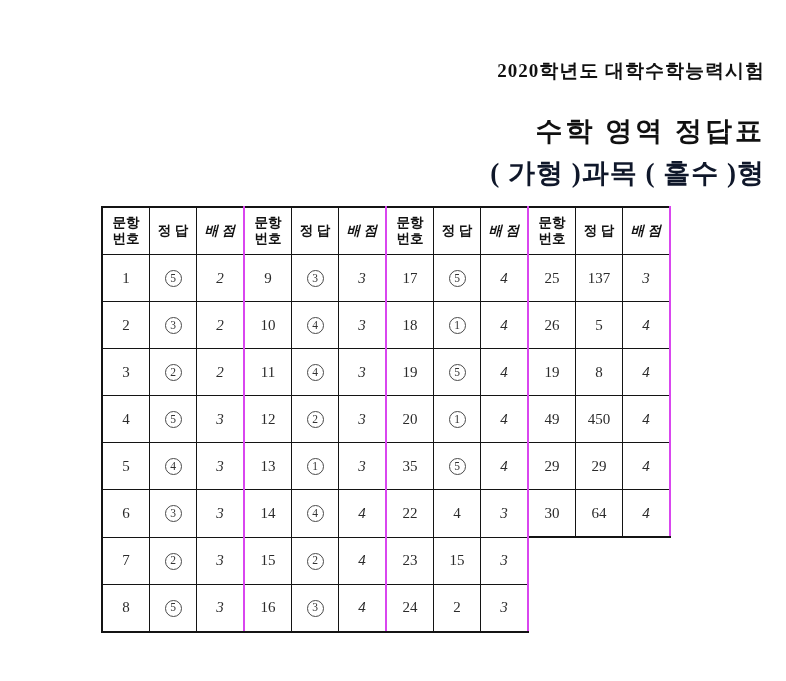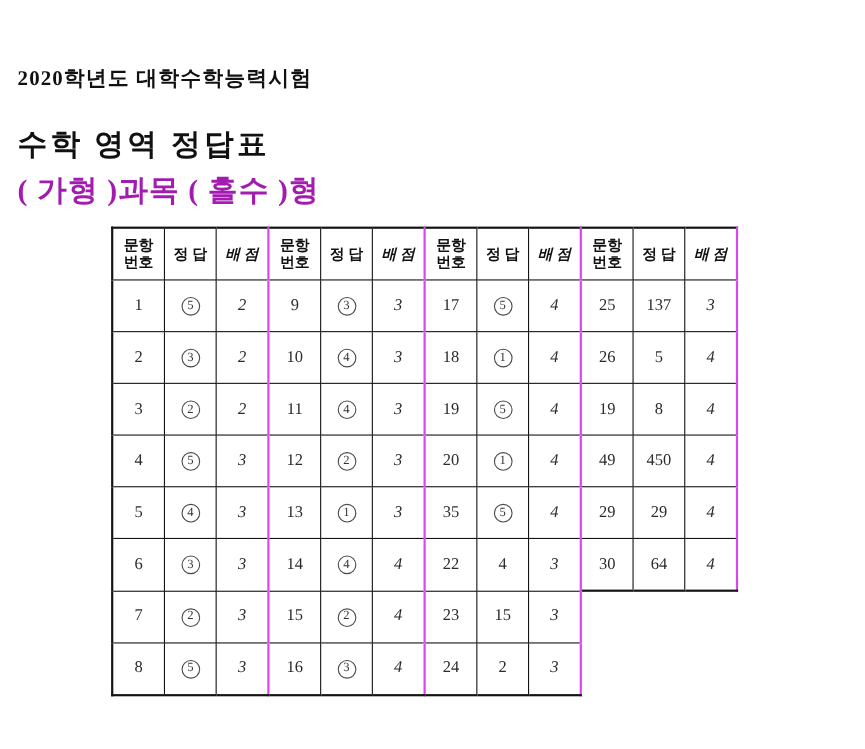--- a/index.html
+++ b/index.html
@@ -8,43 +8,43 @@
     width: 786px;
     height: 681px;
     background: #ffffff;
     font-family: "Liberation Serif", "DejaVu Serif", serif;
     color: #1d1d1d;
     overflow: hidden;
   }
   .title-block {
     position: absolute;
     top: 58px;
-    left: 16px;
+    left: 5px;
     width: 760px;
-    text-align: left;
+    text-align: right;
   }
   .title-exam {
     font-size: 19px;
     font-weight: 700;
     letter-spacing: 1px;
     color: #111;
   }
   .title-subject {
     font-size: 27px;
     font-weight: 700;
     letter-spacing: 3px;
     margin-top: 29px;
     color: #111;
   }
   .title-type {
     font-size: 27px;
     font-weight: 700;
     letter-spacing: 1px;
     margin-top: 6px;
-    color: #a21caf;
+    color: #0f172a;
   }
   table.answers {
     position: absolute;
     left: 101px;
     top: 206px;
     border-collapse: collapse;
     table-layout: fixed;
   }
   .answers th, .answers td {
     border: 1px solid #141414;

